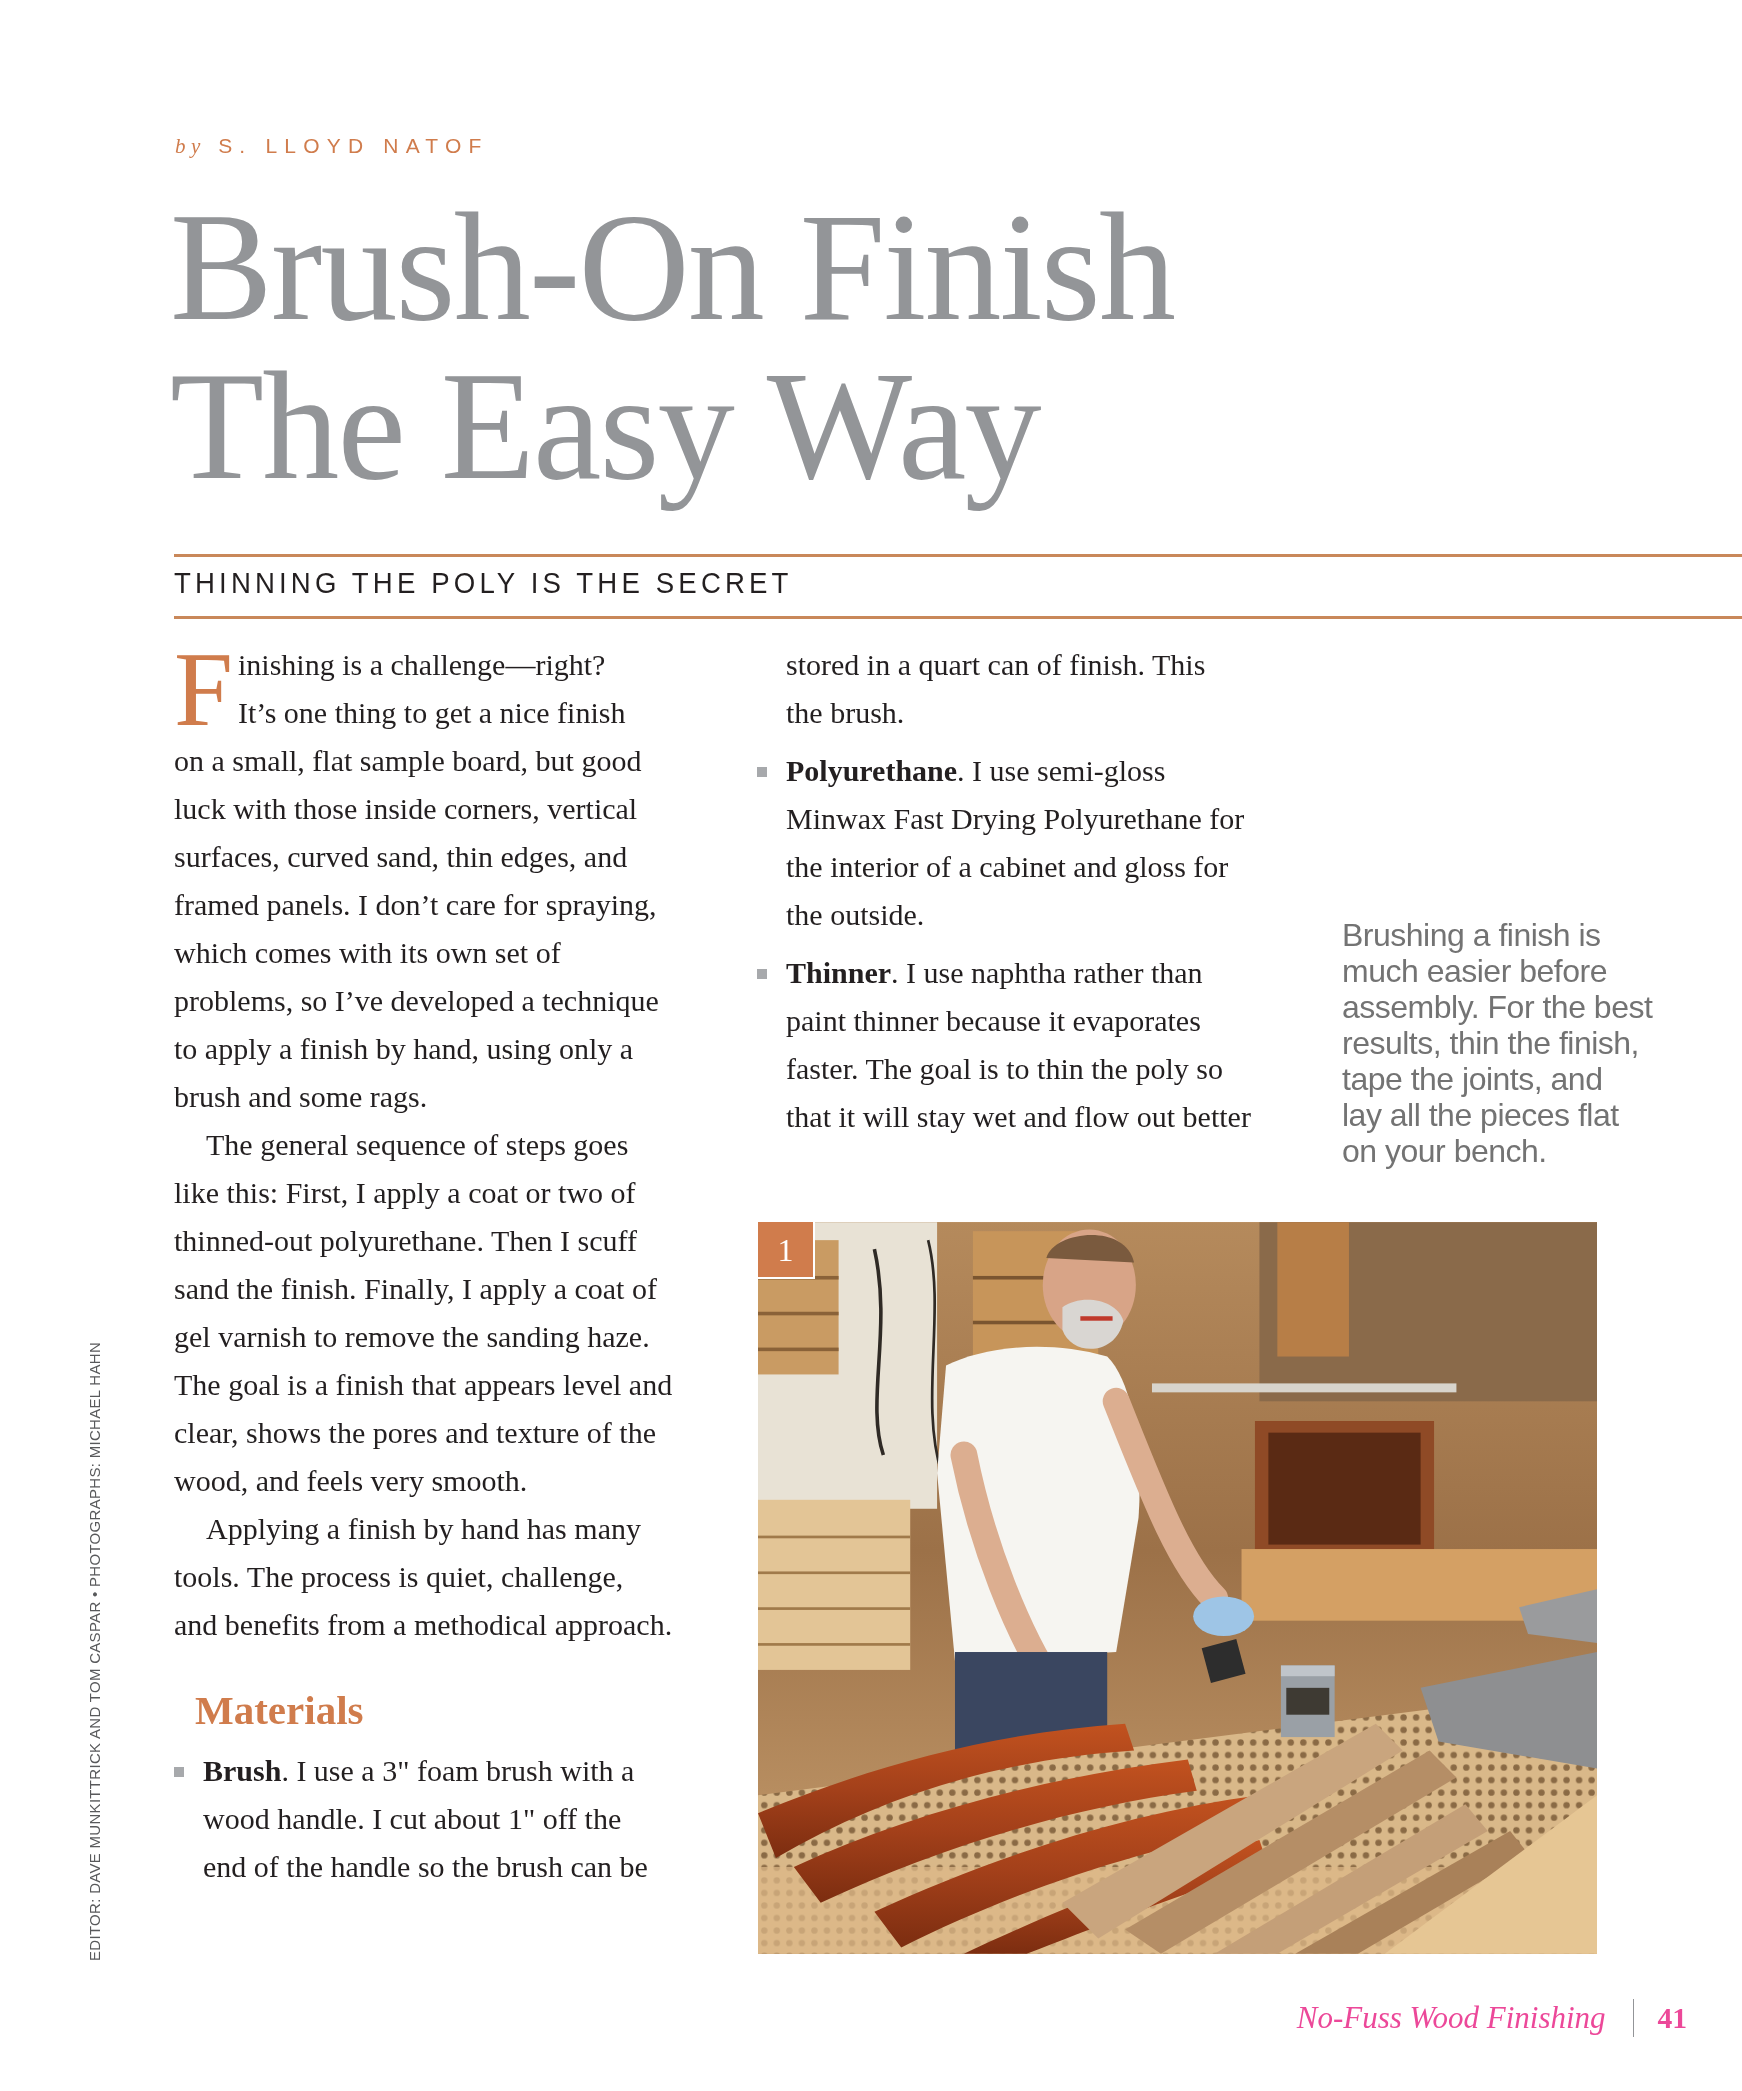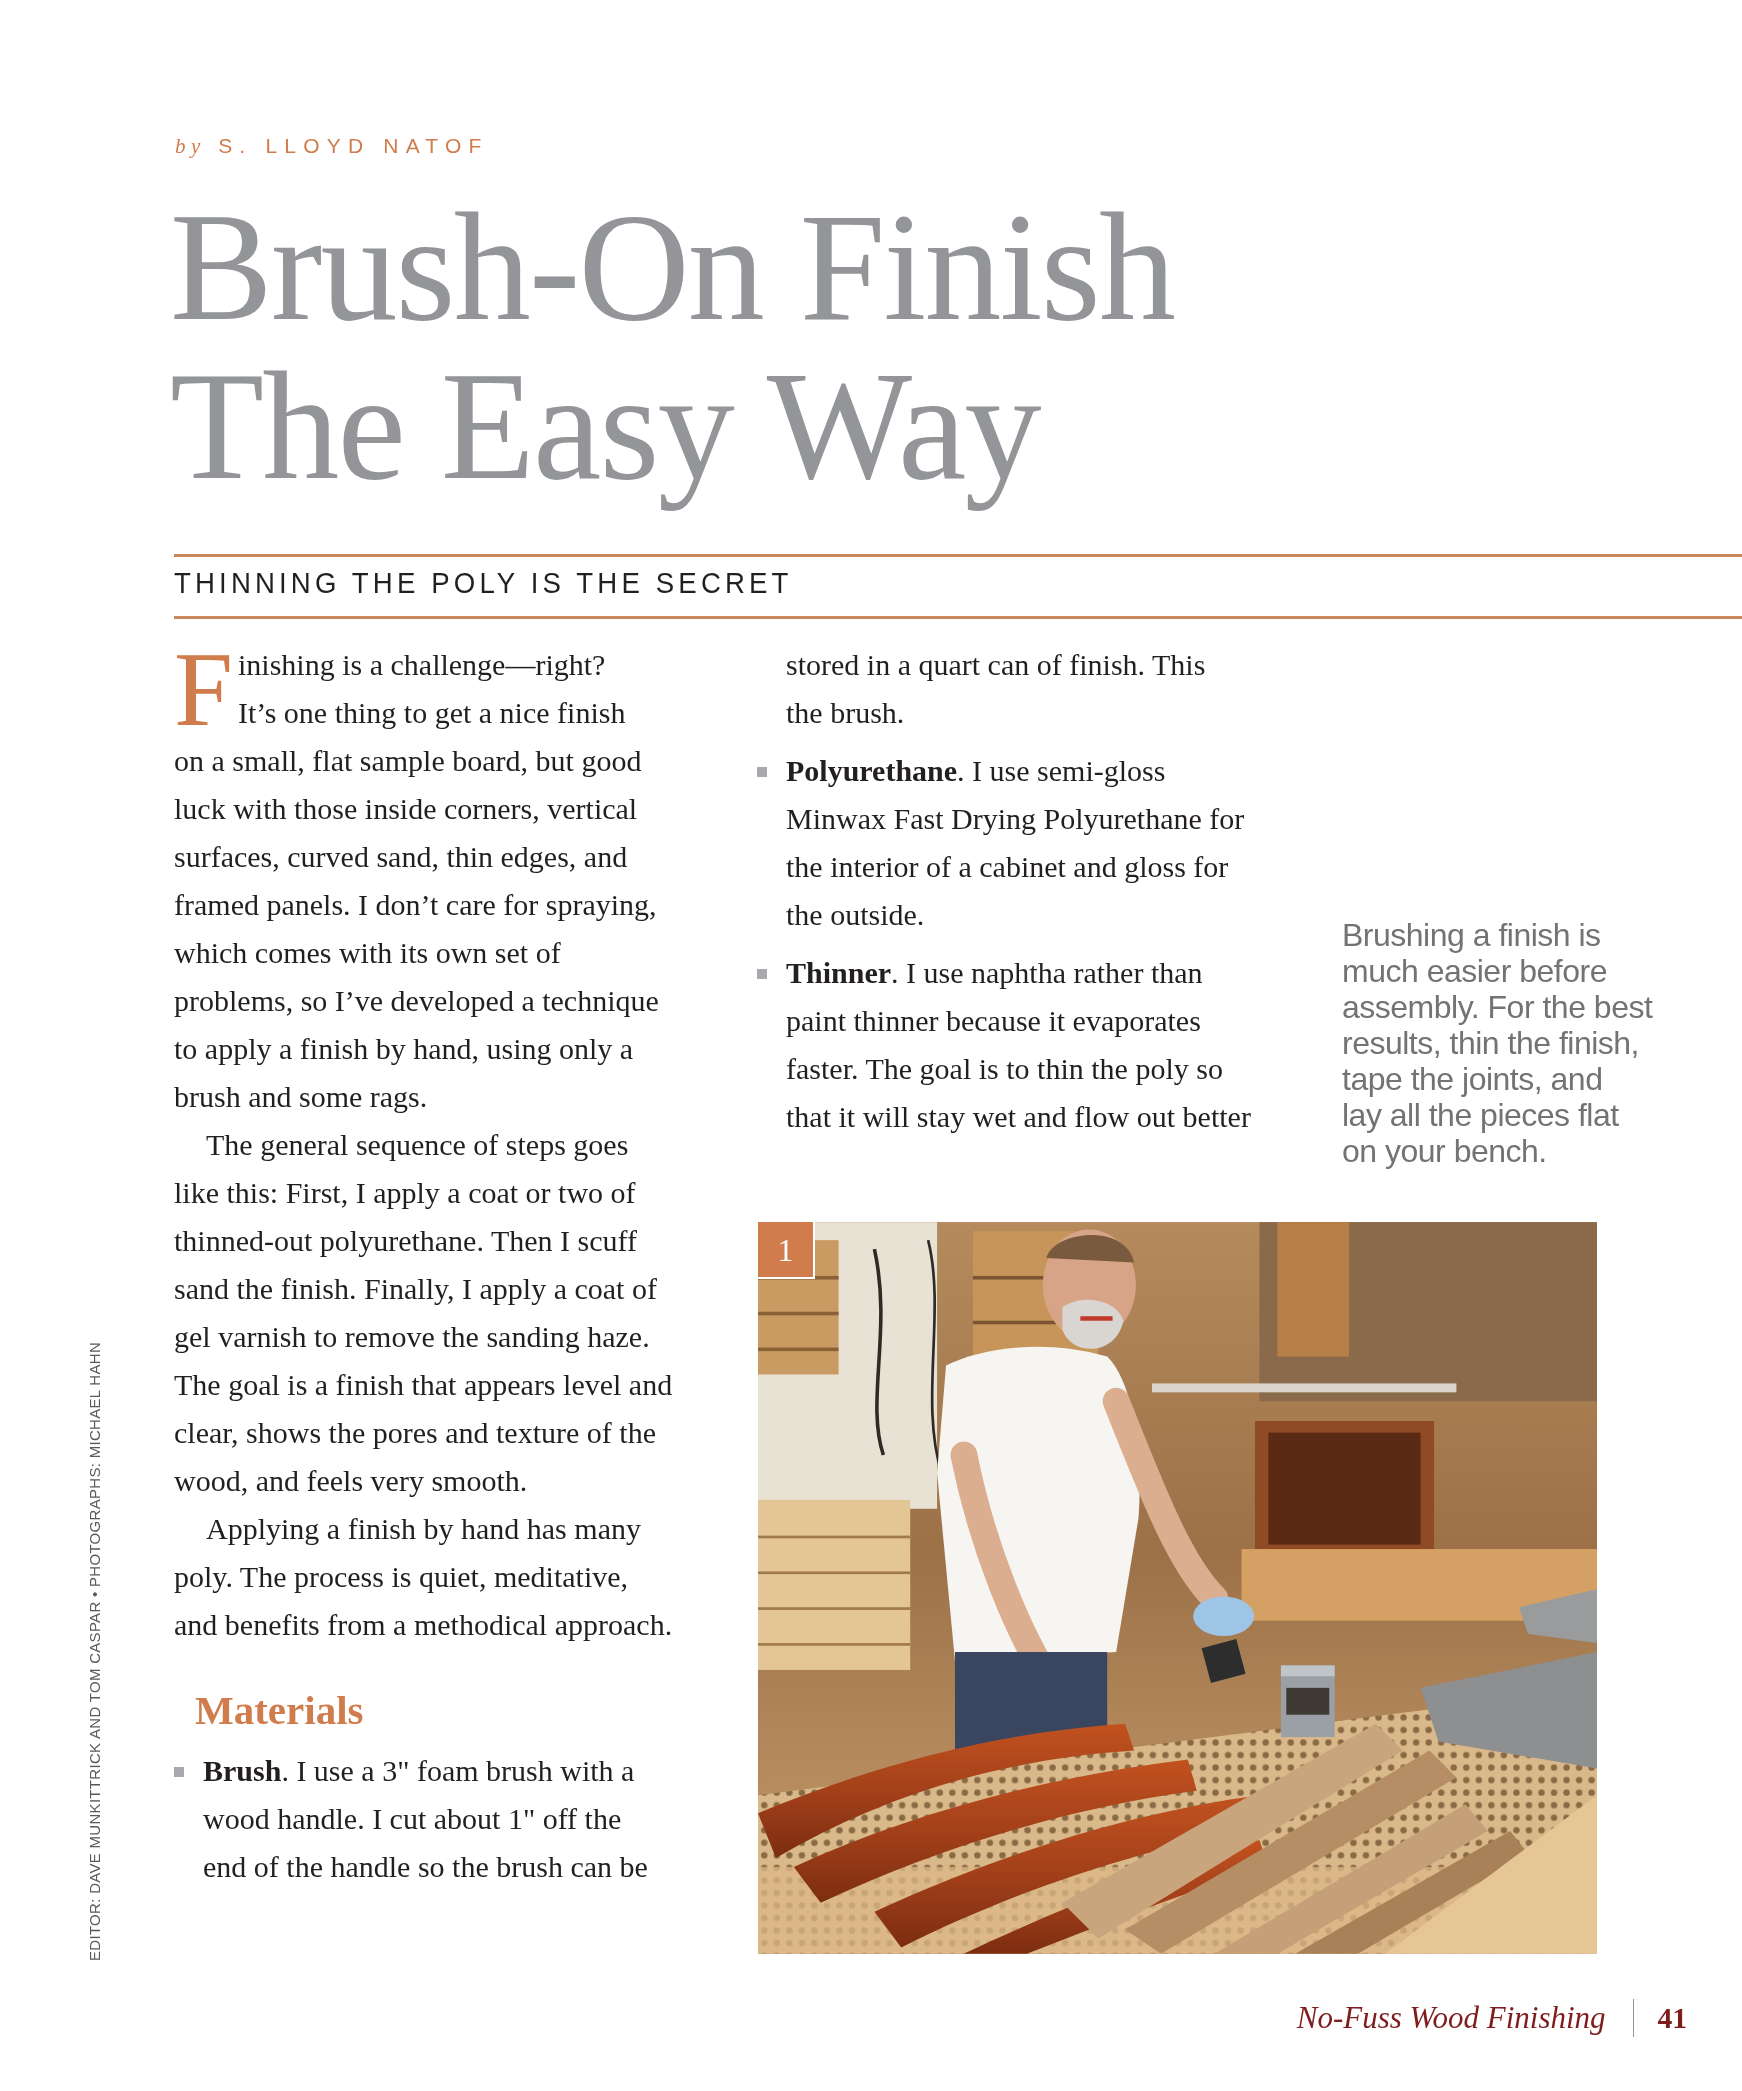--- a/index.html
+++ b/index.html
@@ -37,21 +37,21 @@
   .materials-list { padding-left: 29px; position: relative; }
 
   .caption { position: absolute; left: 1342px; top: 917px; width: 269px; font-family: "Liberation Sans", "DejaVu Sans", sans-serif; font-size: 32px; line-height: 36px; color: #737373; letter-spacing: -0.5px; }
   .caption .cap-line { display: block; white-space: nowrap; }
 
   .photo { position: absolute; left: 758px; top: 1222px; width: 839px; height: 732px; overflow: hidden; background: #c9a27a; }
   .photo-num { position: absolute; left: 0; top: 0; width: 57px; height: 57px; background: #d07c4c; color: #ffffff; font-size: 32px; line-height: 57px; text-align: center; border-right: 2.7px solid #fff; border-bottom: 2.7px solid #fff; z-index: 5; }
 
   .side-credit { position: absolute; left: 86px; top: 1961px; transform: rotate(-90deg); transform-origin: left top; font-family: "Liberation Sans", sans-serif; font-size: 15px; color: #58595b; letter-spacing: 0.3px; white-space: nowrap; width: 573px; }
 
-  .footer { position: absolute; right: 56px; top: 1999px; display: flex; align-items: center; color: #7f1d1d; }
+  .footer { position: absolute; right: 56px; top: 1999px; display: flex; align-items: center; color: #ec4899; }
   .footer .book { font-family: "Liberation Serif", serif; font-style: italic; font-size: 31px; }
   .footer .sep { width: 1.8px; height: 38px; background: #939598; margin: 0 23px 0 27px; }
   .footer .page { font-family: "Liberation Serif", serif; font-weight: bold; font-size: 29.6px; }
 </style>
 </head>
 <body>
 
 <div class="byline">
   <span class="by">by</span><span class="author">S. LLOYD NATOF</span>
 </div>
@@ -79,21 +79,21 @@
   <span class="line-row">brush and some rags.</span>
   <span class="line-row indent">The general sequence of steps goes</span>
   <span class="line-row">like this: First, I apply a coat or two of</span>
   <span class="line-row">thinned-out polyurethane. Then I scuff</span>
   <span class="line-row">sand the finish. Finally, I apply a coat of</span>
   <span class="line-row">gel varnish to remove the sanding haze.</span>
   <span class="line-row">The goal is a finish that appears level and</span>
   <span class="line-row">clear, shows the pores and texture of the</span>
   <span class="line-row">wood, and feels very smooth.</span>
   <span class="line-row indent">Applying a finish by hand has many</span>
-  <span class="line-row">poly. The process is quiet, meditative,</span>
+  <span class="line-row">tools. The process is quiet, challenge,</span>
   <span class="line-row">and benefits from a methodical approach.</span>
 
   <h2 class="section-heading">Materials</h2>
 
   <div class="materials-list">
     <div class="bullet-item">
       <span class="bullet-sq"></span>
       <span class="line-row"><b class="bold">Brush</b><span>. I use a 3" foam brush with a</span></span>
       <span class="line-row">wood handle. I cut about 1" off the</span>
       <span class="line-row">end of the handle so the brush can be</span>

